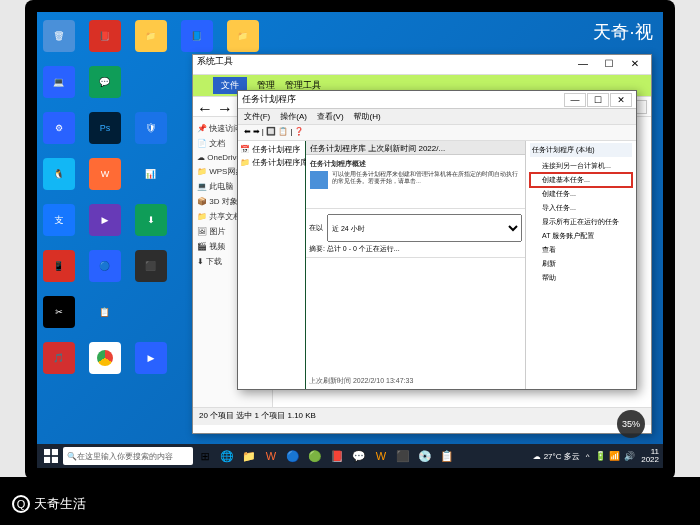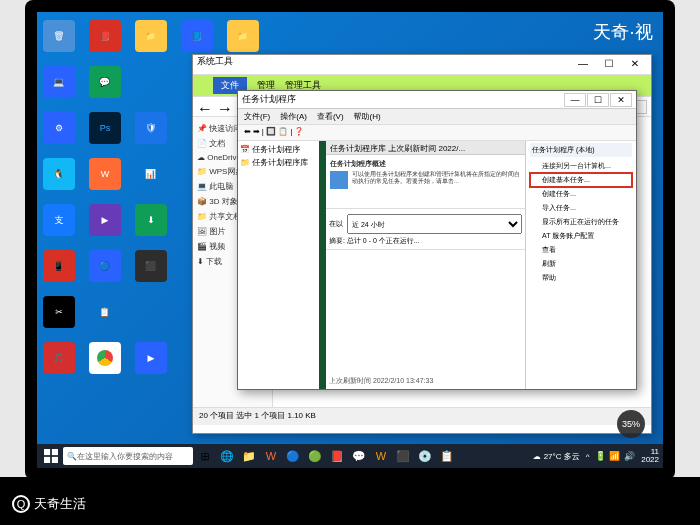--- a/index.html
+++ b/index.html
@@ -40,31 +40,31 @@
 .ew-side .node{color:#333;cursor:pointer}
 .ew-main{flex:1;background:#fff}
 .ew-status{height:18px;background:#f0f0f0;font-size:8px;padding:2px 6px;border-top:1px solid #ddd}
 .scheduler{position:absolute;left:200px;top:78px;width:400px;height:300px;background:#f4f4f4;border:1px solid #666;box-shadow:3px 3px 10px rgba(0,0,0,0.4)}
 .sch-title{height:18px;background:#fff;display:flex;align-items:center;padding:0 4px;font-size:9px;border-bottom:1px solid #ccc}
 .sch-title .controls{margin-left:auto;display:flex;gap:1px}
 .sch-title .controls span{width:22px;height:14px;display:flex;align-items:center;justify-content:center;font-size:9px;border:1px solid #ccc}
 .sch-menu{height:16px;background:#f0f0f0;font-size:8px;padding:2px 6px;display:flex;gap:10px;border-bottom:1px solid #ddd}
 .sch-tool{height:16px;background:#f8f8f8;font-size:8px;padding:2px 6px;border-bottom:1px solid #ddd}
 .sch-body{display:flex;height:248px}
-.sch-tree{width:88px;background:#fff;border-right:7px solid #14532d;font-size:8px;padding:2px}
+.sch-tree{width:68px;background:#fff;border-right:1px solid #14532d;font-size:8px;padding:2px}
 .sch-tree div{padding:1px 0;white-space:nowrap}
 .sch-center{flex:1;display:flex;flex-direction:column;background:#fff;border-right:1px solid #ccc}
 .sch-center-head{height:14px;background:#e8e8e8;font-size:8px;padding:2px 4px;border-bottom:1px solid #ccc}
 .sch-summary{padding:4px;font-size:7px;color:#333;border-bottom:1px solid #ddd;height:54px}
 .sch-summary-title{font-weight:bold;margin-bottom:2px}
 .sch-summary .icon-box{float:left;width:18px;height:18px;background:#4a90d9;margin-right:4px}
 .sch-status{padding:3px;font-size:7px;border-bottom:1px solid #ddd}
 .sch-status-title{font-weight:bold;font-size:8px;margin-bottom:2px}
 .sch-status-line{display:flex;gap:4px;align-items:center;margin:2px 0}
-.sch-status-line select{font-size:7px;height:20px;flex:1}
+.sch-status-line select{font-size:7px;height:28px;flex:1}
 .sch-taskname{padding:3px;font-size:8px}
 .sch-foot{padding:3px;font-size:7px;color:#555;margin-top:auto}
 .sch-actions{width:110px;background:#fff;font-size:8px}
 .sch-actions-head{height:14px;background:#e8e8e8;padding:2px 4px;border-bottom:1px solid #ccc}
 .sch-action-group{padding:2px 4px;font-size:7px}
 .sch-action-group .grp-title{background:#eef3f9;padding:2px;margin-bottom:2px}
 .sch-action-item{padding:2px 2px 2px 12px;cursor:pointer;white-space:nowrap}
 .sch-action-item.highlighted{outline:2px solid #d93025;outline-offset:-1px}
 .taskbar{position:absolute;bottom:0;left:0;right:0;height:24px;background:#1a2433;display:flex;align-items:center;padding:0 4px;gap:2px}
 .start{width:20px;height:20px;background:#1a2433;display:flex;align-items:center;justify-content:center}

